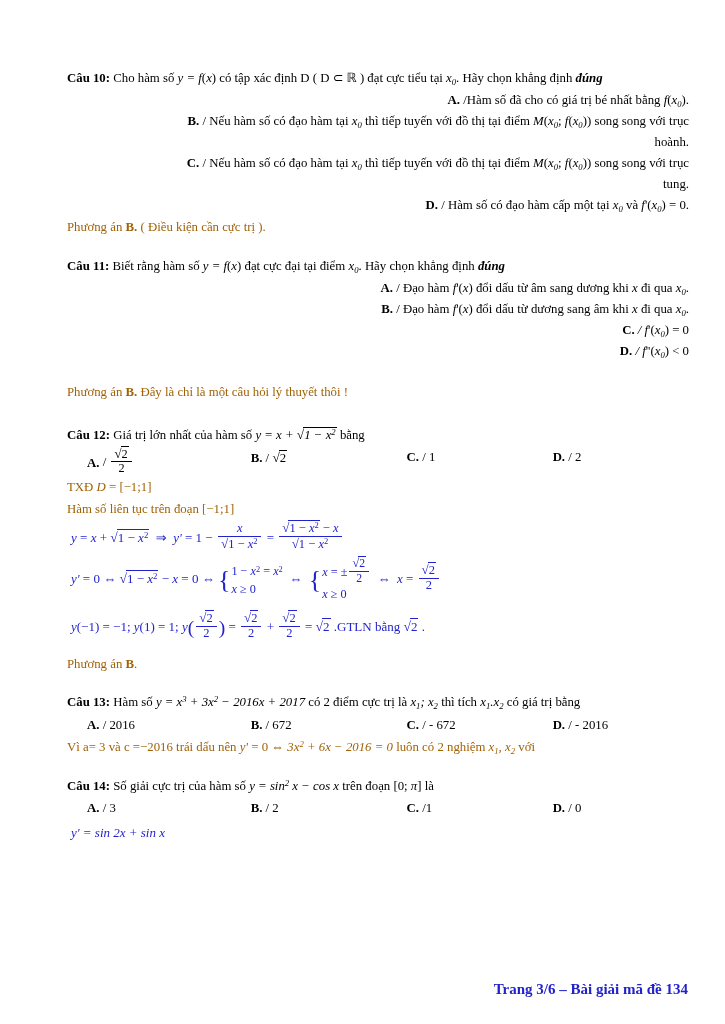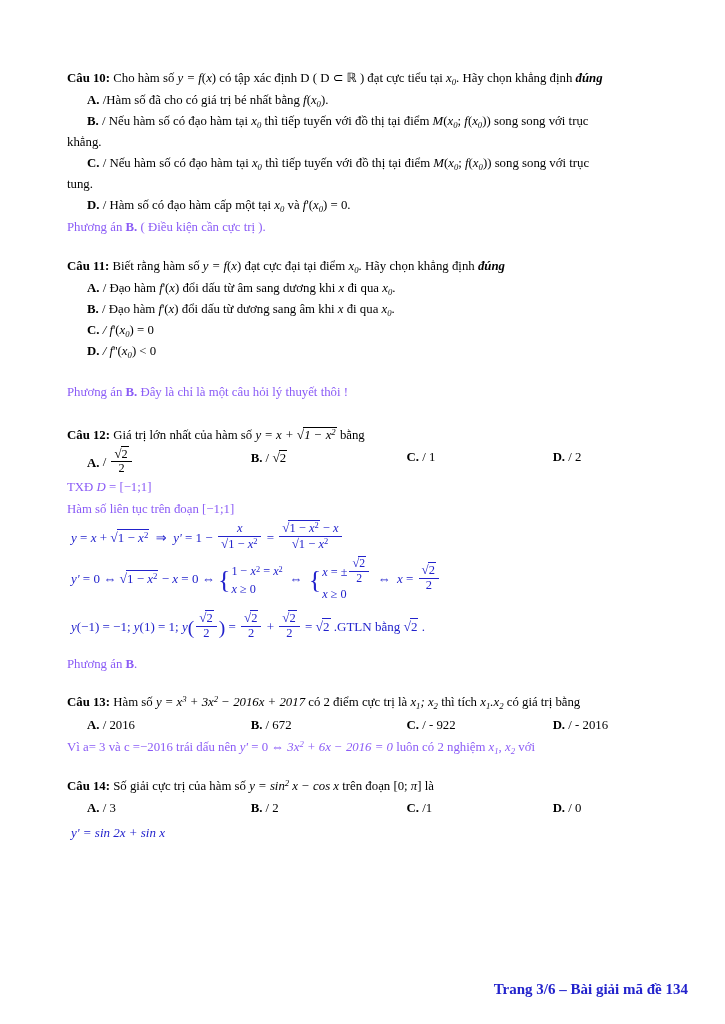--- a/index.html
+++ b/index.html
@@ -29,31 +29,31 @@
     top: 68px;
     width: 622px;
   }
   .q-block {
     margin-bottom: 4px;
   }
   .line {
     font-size: 12.8px;
     line-height: 1.55;
     margin: 0 0 1px 0;
-    text-align: left;
+    text-align: right;
   }
   .qhead {
     font-size: 12.8px;
     line-height: 1.6;
     margin: 0 0 1px 0;
   }
   .qhead b { font-weight: bold; }
   .indent { padding-left: 20px; }
   .sol {
-    color: #8b5cf6;
+    color: #a16207;
     font-size: 12.8px;
     line-height: 1.6;
     margin: 0 0 1px 0;
   }
   .sol b { font-weight: bold; }
   .opts {
     display: flex;
     font-size: 12.8px;
     line-height: 1.6;
     padding-left: 20px;
@@ -153,21 +153,21 @@
         <span class="mi">f<span class="mn">(</span>x<span class="sub">0</span><span class="mn">)</span></span><span>.</span>
       </div>
       <div class="line indent">
         <b>B.</b>
         <span>/ Nếu hàm số có đạo hàm tại</span>
         <span class="mi">x<span class="sub">0</span></span>
         <span>thì tiếp tuyến với đồ thị tại điểm</span>
         <span class="mi">M<span class="mn">(</span>x<span class="sub">0</span><span class="mn">;</span> f<span class="mn">(</span>x<span class="sub">0</span><span class="mn">))</span></span>
         <span>song song với trục</span>
       </div>
-      <div class="line">khẳng.</div>
+      <div class="line">hoành.</div>
       <div class="line indent">
         <b>C.</b>
         <span>/ Nếu hàm số có đạo hàm tại</span>
         <span class="mi">x<span class="sub">0</span></span>
         <span>thì tiếp tuyến với đồ thị tại điểm</span>
         <span class="mi">M<span class="mn">(</span>x<span class="sub">0</span><span class="mn">;</span> f<span class="mn">(</span>x<span class="sub">0</span><span class="mn">))</span></span>
         <span>song song với trục</span>
       </div>
       <div class="line">tung.</div>
       <div class="line indent">
@@ -325,21 +325,21 @@
         <div class="opt opt-a">
           <b>A.</b>
           <span>/ 2016</span>
         </div>
         <div class="opt opt-b">
           <b>B.</b>
           <span>/ 672</span>
         </div>
         <div class="opt opt-c">
           <b>C.</b>
-          <span>/ - 922</span>
+          <span>/ - 672</span>
         </div>
         <div class="opt opt-d">
           <b>D.</b>
           <span>/ - 2016</span>
         </div>
       </div>
 
       <div class="sol">
         Vì a= 3 và c =−2016 trái dấu nên <span class="mi">y'</span> = 0 ⇔ <span class="mi">3x<span class="sup">2</span> + 6x − 2016 = 0</span> luôn có 2 nghiệm <span class="mi">x<span class="sub">1</span></span>, <span class="mi">x<span class="sub">2</span></span> với
       </div>

